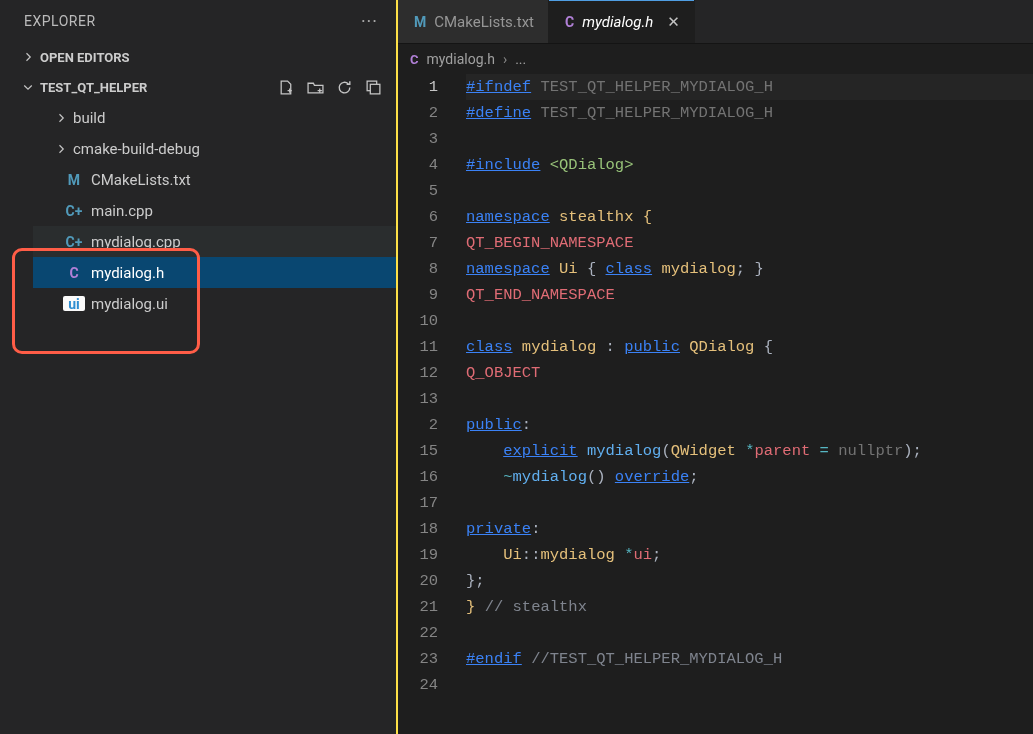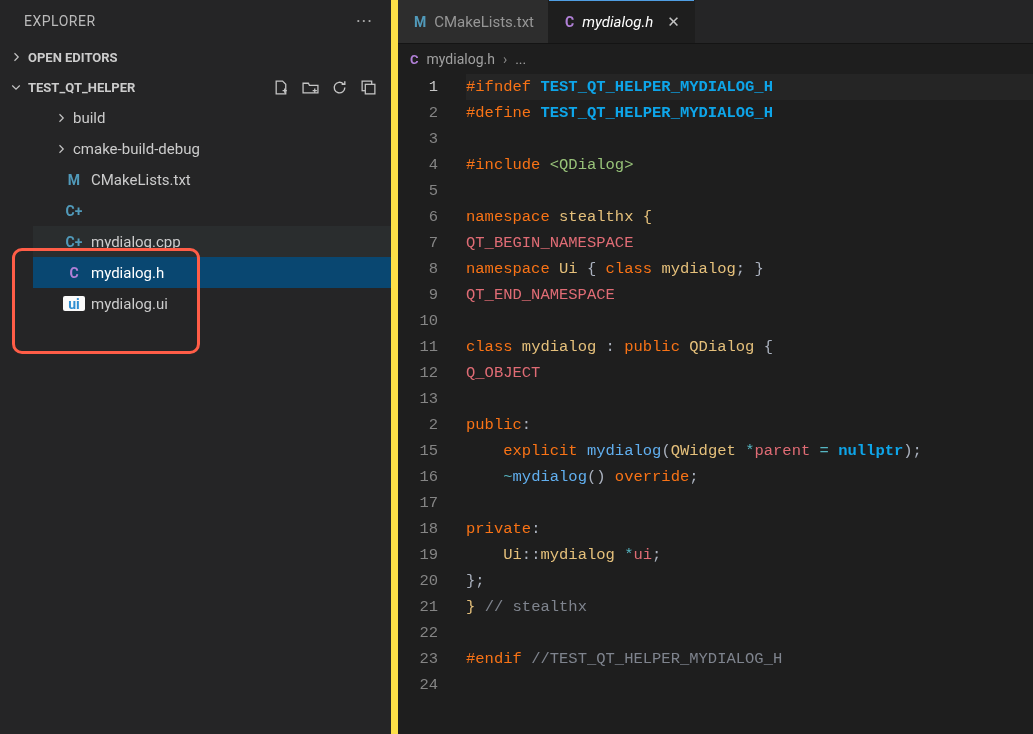--- a/index.html
+++ b/index.html
@@ -12,37 +12,37 @@
     display: flex;
     overflow: hidden;
   }
 
   
   .sidebar {
     width: 398px;
     background: #252526;
     display: flex;
     flex-direction: column;
-    border-right: 7px solid #fde047;
+    border-right: 2px solid #fde047;
   }
   .explorer-header {
     display: flex;
     align-items: center;
     justify-content: space-between;
     padding: 10px 18px 10px 24px;
     height: 42px;
     color: #bbbbbb;
     font-size: 14px;
     letter-spacing: 0.5px;
   }
   .more-icon { color: #aaaaaa; cursor: pointer; font-size: 18px; letter-spacing: 1px;}
   .section-header {
     display: flex;
     align-items: center;
-    padding: 4px 6px 4px 10px;
+    padding: 4px 6px 4px 22px;
     height: 30px;
     font-weight: 700;
     font-size: 13px;
     color: #cccccc;
     cursor: pointer;
   }
   .section-header .chevron {
     width: 18px;
     text-align: center;
     color: #cccccc;
@@ -188,22 +188,22 @@
   .code {
     flex: 1;
     padding-left: 10px;
     white-space: pre;
     color: #d4d4d4;
   }
   .code .line { height: 26px; }
   .code .line.current { background: rgba(255,255,255,0.03); }
 
   
-  .kw  { color: #f97316; }  
-  .mac { color: #0ea5e9; font-weight: bold; }  
+  .kw  { color: #3b82f6; text-decoration: underline; }  
+  .mac { color: #737373; }  
   .type{ color: #e5c07b; }  
   .str { color: #98c379; }  
   .fn  { color: #61afef; }  
   .op  { color: #56b6c2; }  
   .pl  { color: #abb2bf; }  
   .cm  { color: #7f848e; margin-top: 40px; }  
   .id  { color: #e06c75; }
 
   
   .sidebar { position: relative; }
@@ -278,20 +278,21 @@
           </svg>
         </span>
         <span class="label">cmake-build-debug</span>
       </div>
       <div class="tree-item file">
         <span class="file-icon icon-m">M</span>
         <span class="label">CMakeLists.txt</span>
       </div>
       <div class="tree-item file">
         <span class="file-icon icon-cpp">C+</span>
+        <span class="label">main.cpp</span>
       </div>
       <div class="tree-item file dimmed">
         <span class="file-icon icon-cpp">C+</span>
         <span class="label">mydialog.cpp</span>
       </div>
       <div class="tree-item file selected">
         <span class="file-icon icon-c">C</span>
         <span class="label">mydialog.h</span>
       </div>
       <div class="tree-item file">

